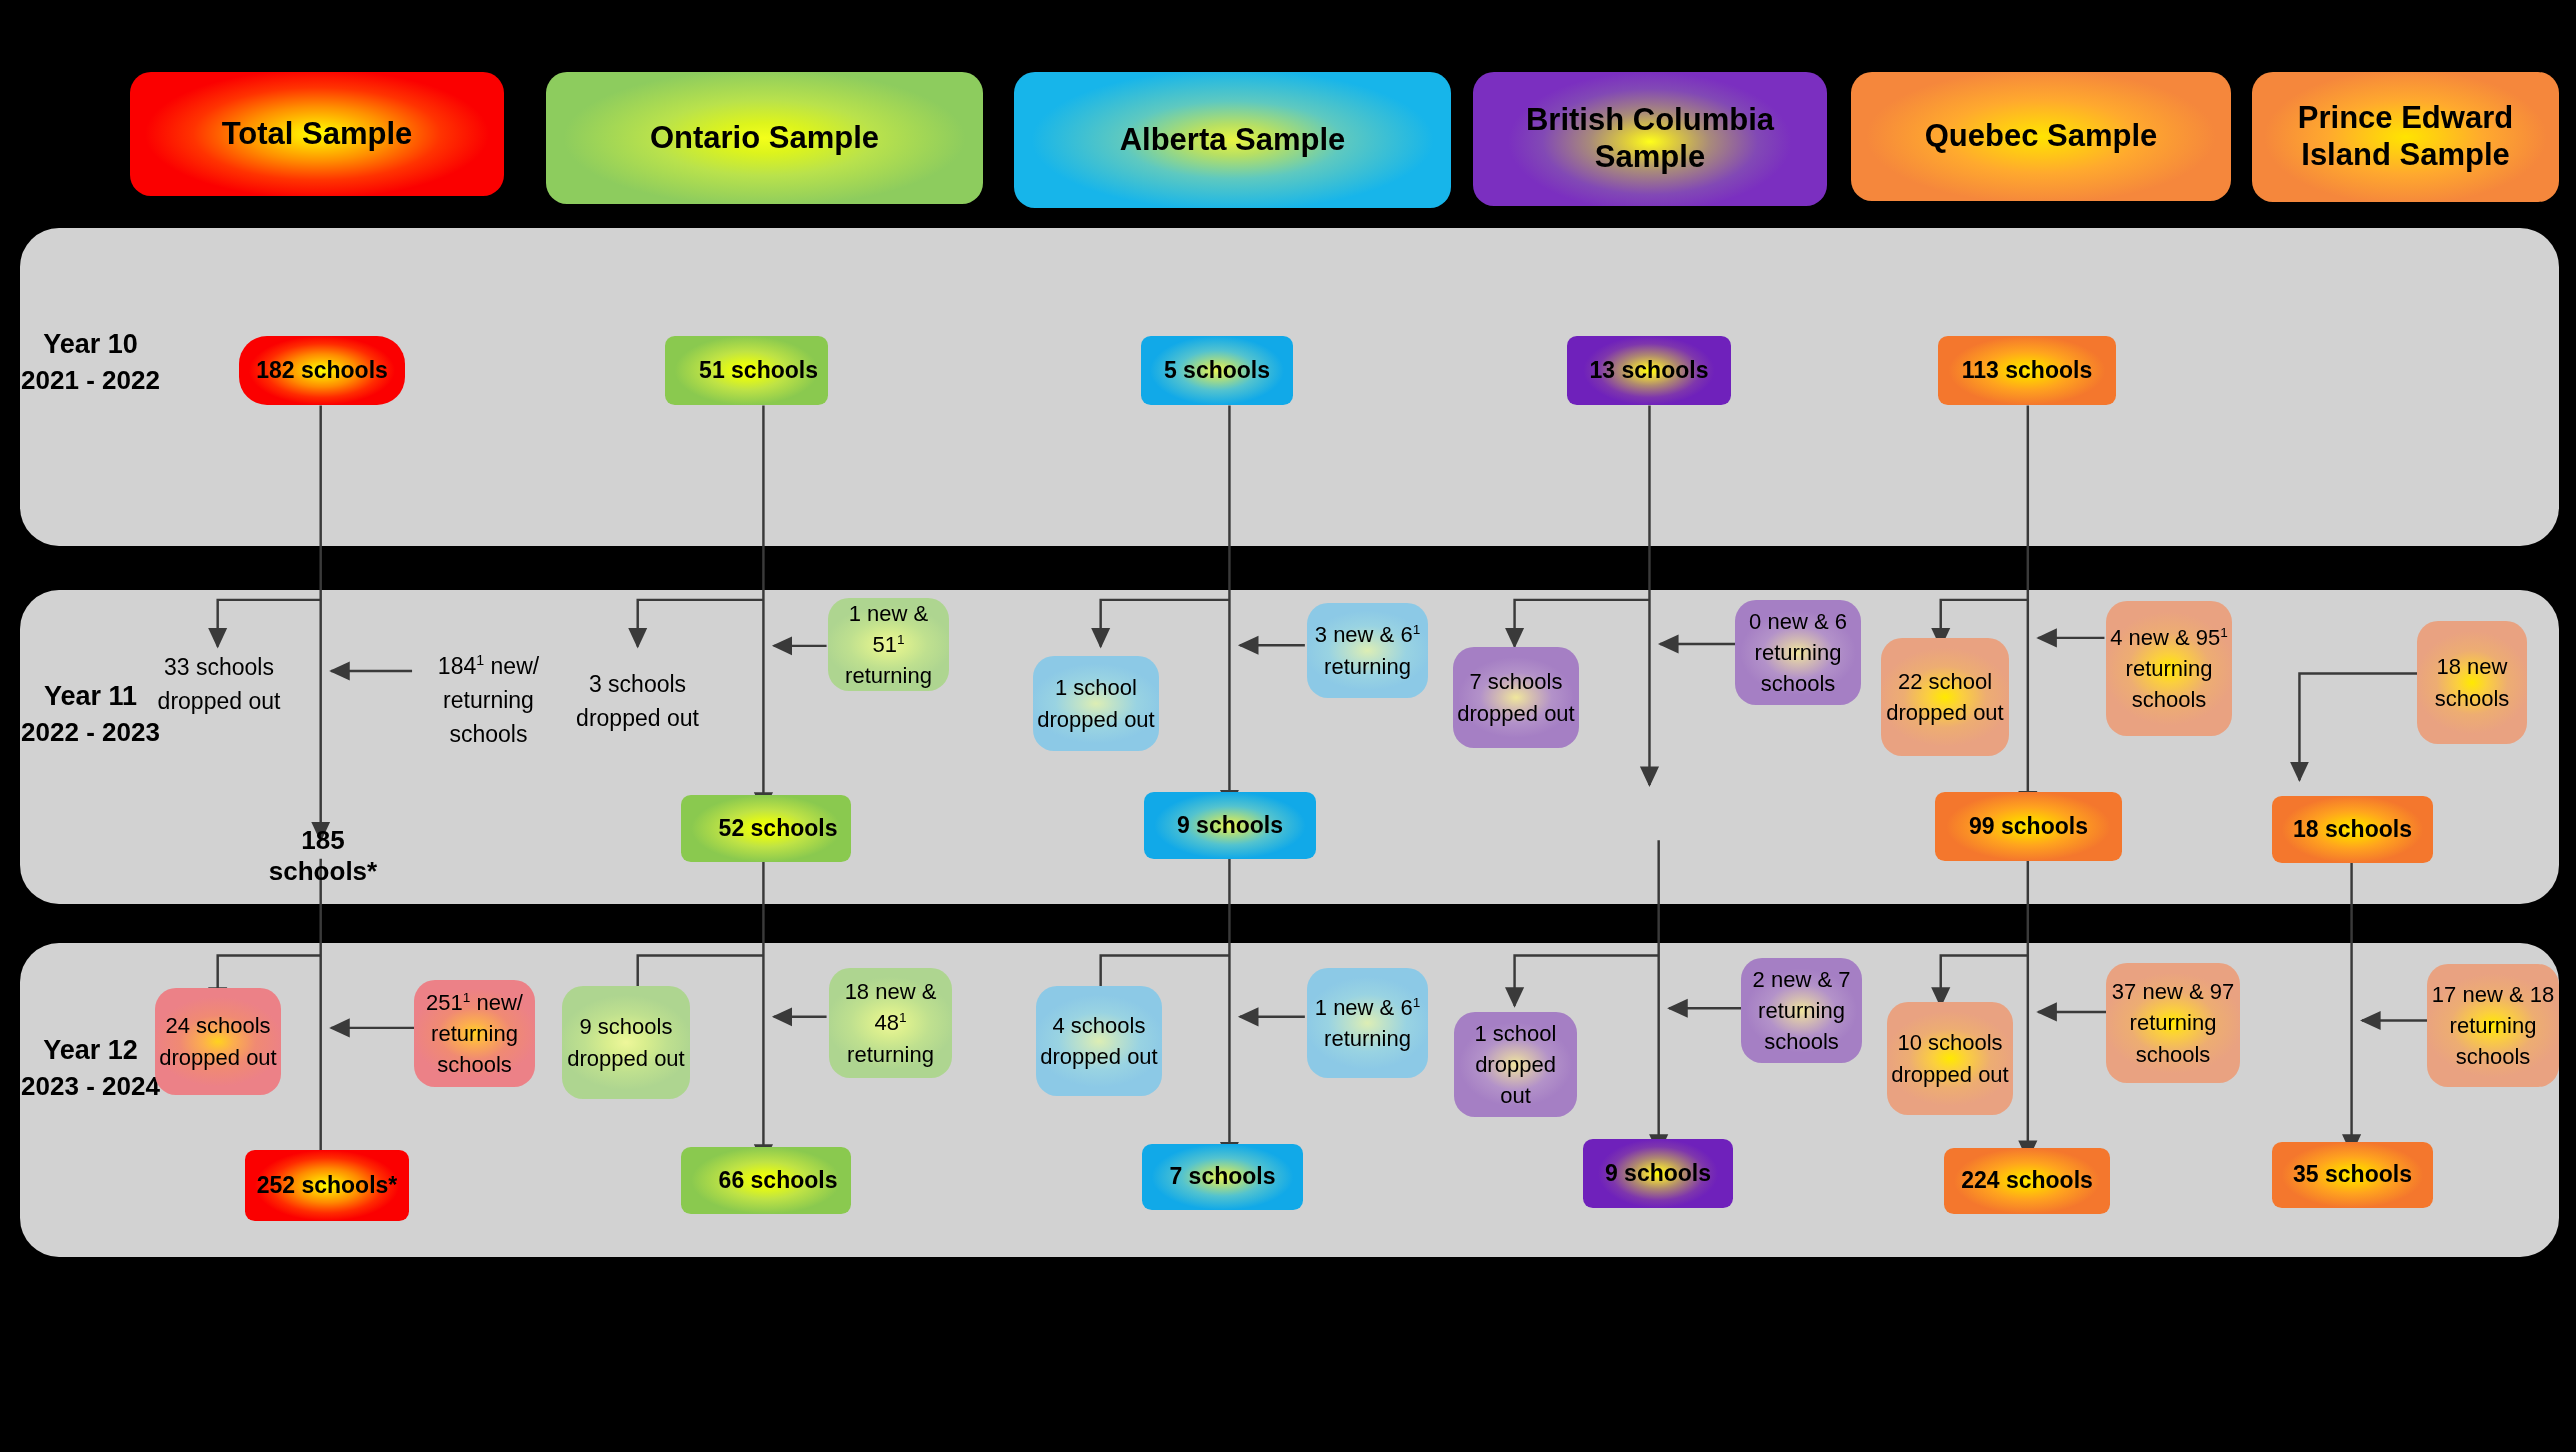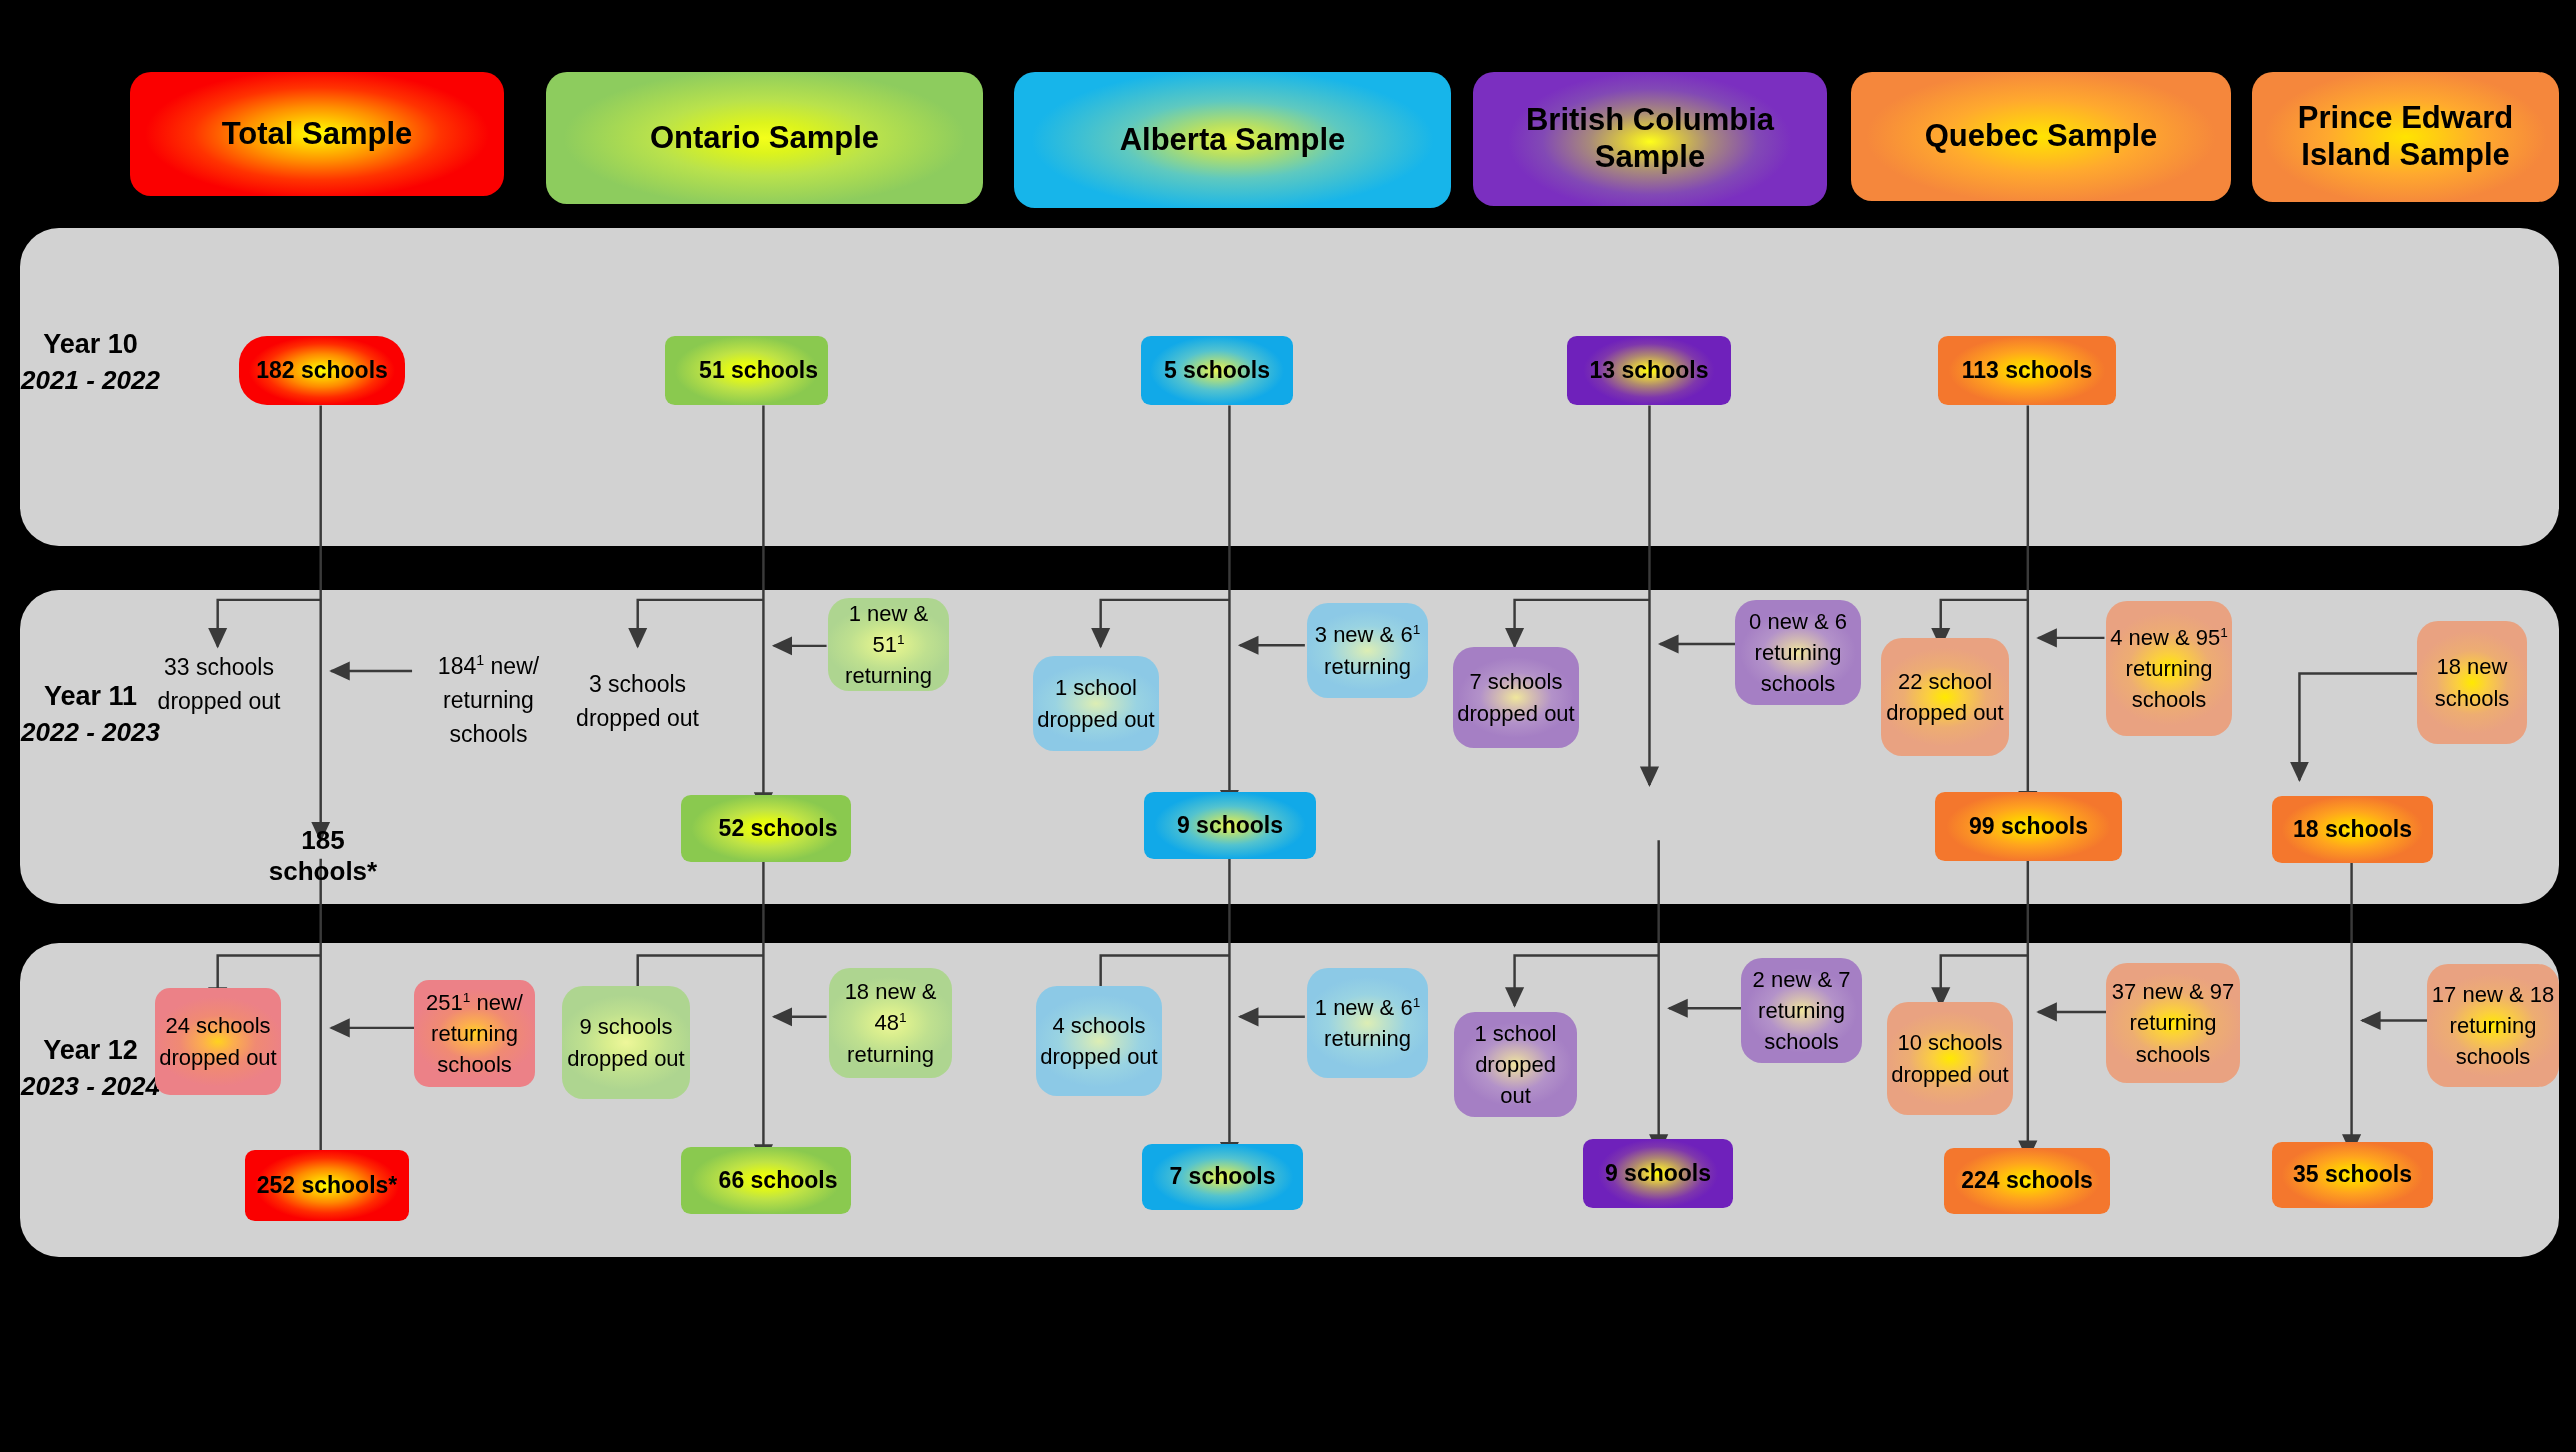--- a/index.html
+++ b/index.html
@@ -24,21 +24,21 @@
   .hdr-ab   {background:radial-gradient(ellipse 46% 52% at 50% 50%, #e8f542 0%, #b8e062 22%, #5ec9c0 55%, #17b5ea 100%);}
   .hdr-bc   {background:radial-gradient(ellipse 40% 52% at 50% 52%, #ffff1a 0%, #e0cf3a 16%, #a98b7a 42%, #8249b5 76%, #7b2fc0 100%);}
   .hdr-qc   {background:radial-gradient(ellipse 46% 52% at 50% 50%, #ffe400 0%, #ffcd12 22%, #ffa92e 55%, #f5873c 100%);}
   .hdr-pe   {background:radial-gradient(ellipse 46% 52% at 50% 50%, #ffe400 0%, #ffcd12 22%, #ffa92e 55%, #f5873c 100%);}
 
   
   .band{position:absolute;background:#d2d2d2;border-radius:39px;}
 
   .yearlabel{position:absolute;text-align:center;line-height:1.32;}
   .yearlabel .y1{font-weight:bold;font-size:27px;display:block;}
-  .yearlabel .y2{font-style:italic;font-weight:bold;font-size:26px;display:block;}
+  .yearlabel .y2{font-weight:bold;font-size:26px;display:block;}
 
   
   .node{
     position:absolute;
     border-radius:9.8px;
     display:flex;align-items:center;justify-content:center;
     text-align:center;
     font-weight:bold;
     font-size:23px;
     line-height:1.2;
@@ -61,21 +61,21 @@
     font-size:22px;
     line-height:1.42;
     color:#000;
     padding:2.5px 3.7px;box-sizing:border-box;
     z-index:5;
   }
   .p-green {background:radial-gradient(ellipse 52% 42% at 50% 50%, #eef79a 0%, #d9ee8e 28%, #bfe08f 62%, #aed590 100%);}
   .p-blue  {background:radial-gradient(ellipse 52% 42% at 50% 50%, #ddeeb4 0%, #bfe2c9 26%, #99d3e2 62%, #8cc9e6 100%);}
   .p-purple{background:radial-gradient(ellipse 46% 40% at 50% 50%, #f0e79c 0%, #d6c0b0 26%, #b392c9 62%, #a57fc4 100%);}
   .p-orange{background:radial-gradient(ellipse 52% 42% at 50% 50%, #ffe900 0%, #fbcf3e 26%, #edad72 62%, #e9a281 100%);}
-  .p-red   {background:radial-gradient(ellipse 52% 42% at 50% 50%, #ffd21f 0%, #fcae4e 24%, #f08a73 58%, #ec8187 100%);border-radius:15px;}
+  .p-red   {background:radial-gradient(ellipse 52% 42% at 50% 50%, #ffd21f 0%, #fcae4e 24%, #f08a73 58%, #ec8187 100%);}
 
   
   .plaintext{position:absolute;text-align:center;font-size:23px;line-height:1.48;color:#000;z-index:5;}
   .plainbold{position:absolute;text-align:center;font-size:26px;font-weight:bold;line-height:1.2;color:#000;z-index:5;}
 
   svg.lines{position:absolute;left:0;top:0;width:2576px;height:1453px;z-index:2;pointer-events:none;}
   .ln{stroke:#3a3a3a;stroke-width:4;fill:none;}
   sup{font-size:0.62em;vertical-align:super;}
 </style>
 </head>

